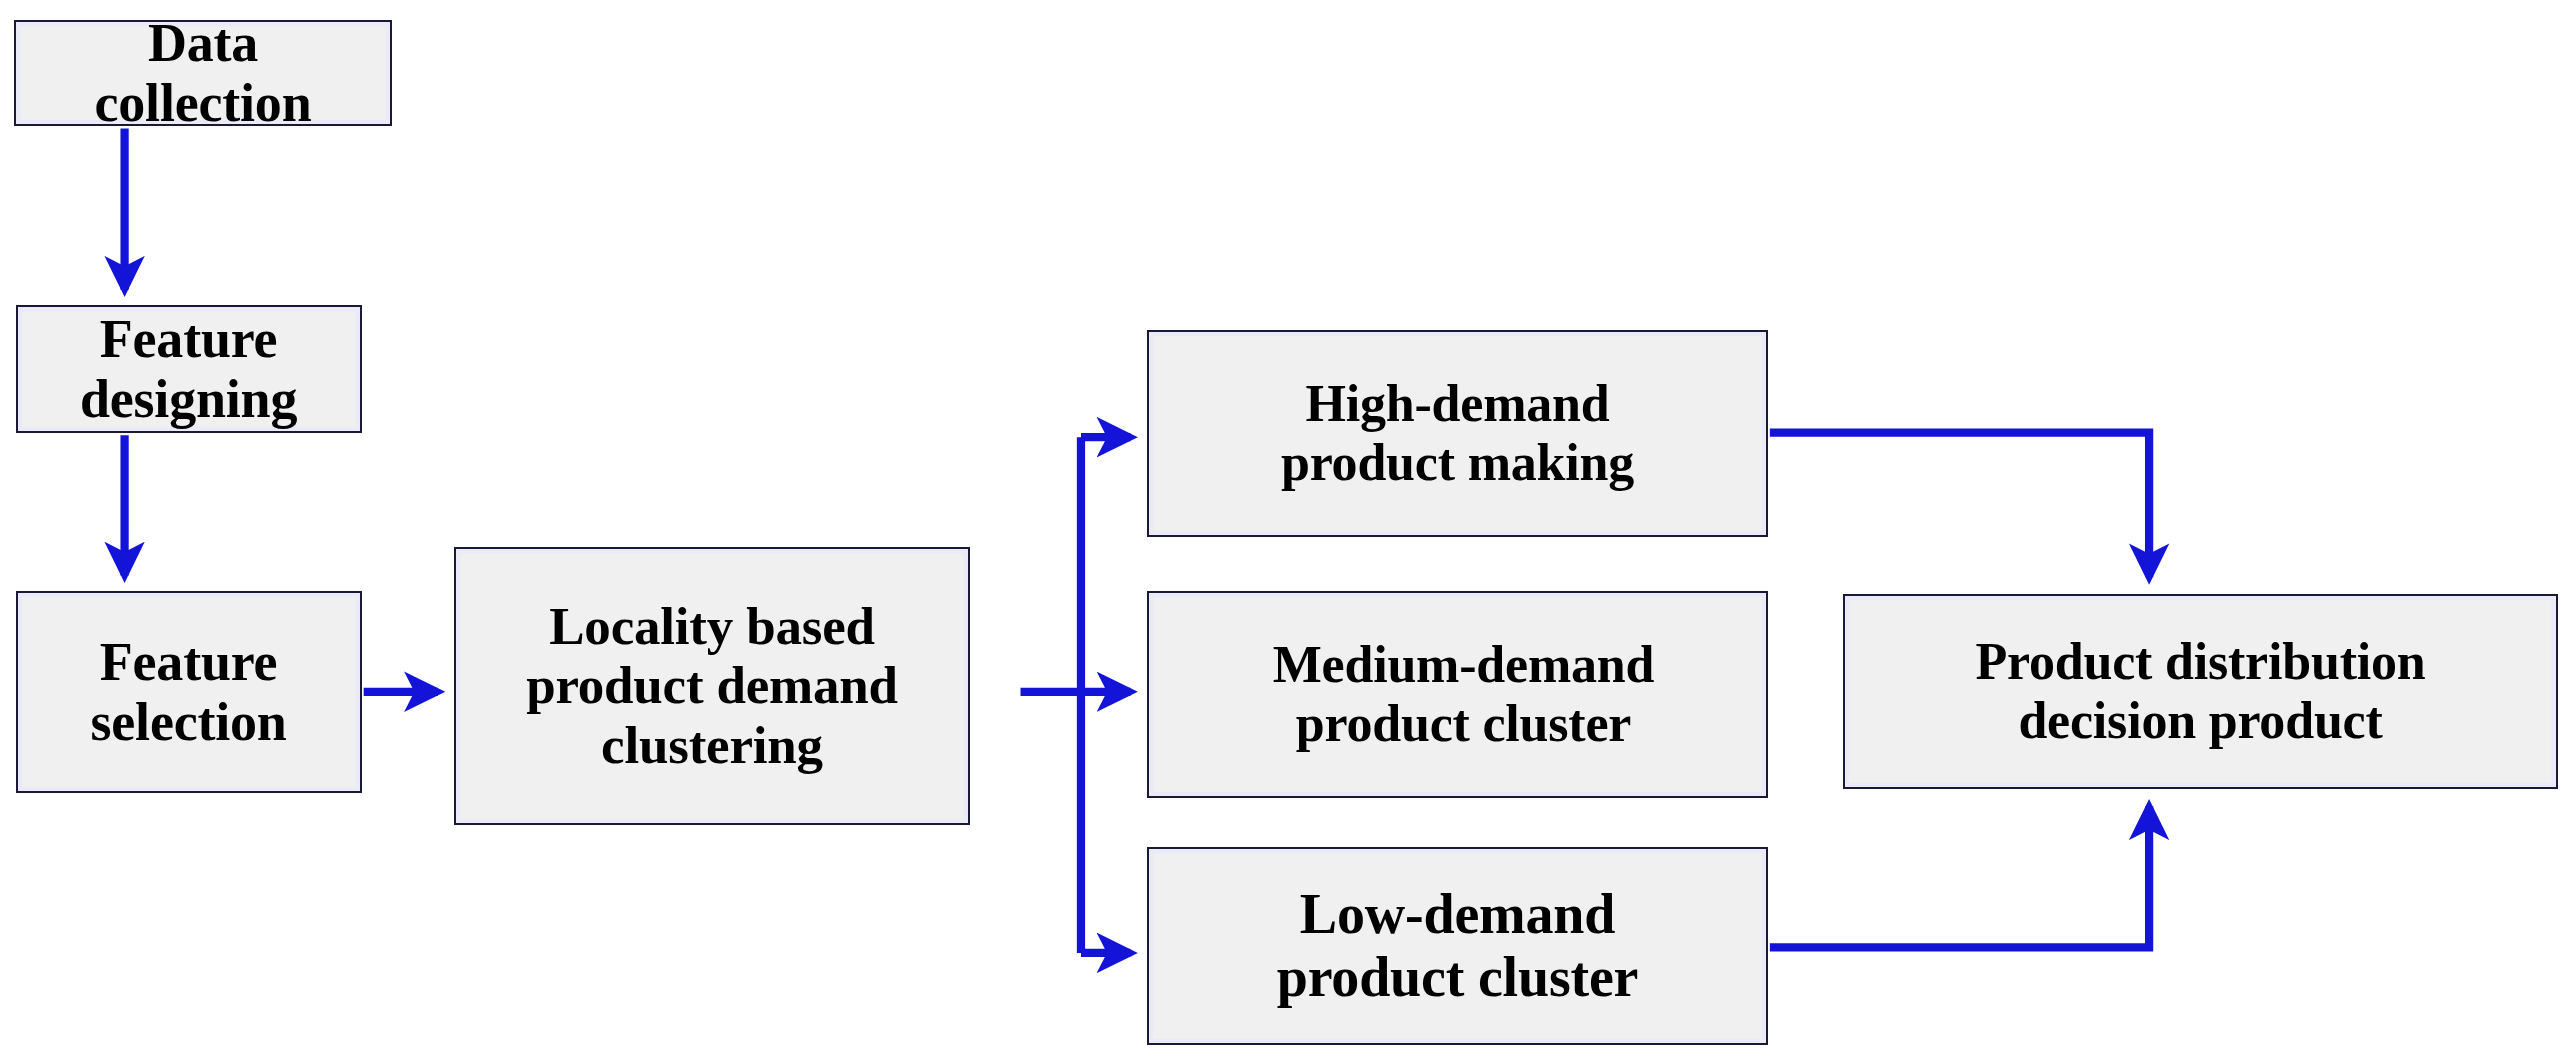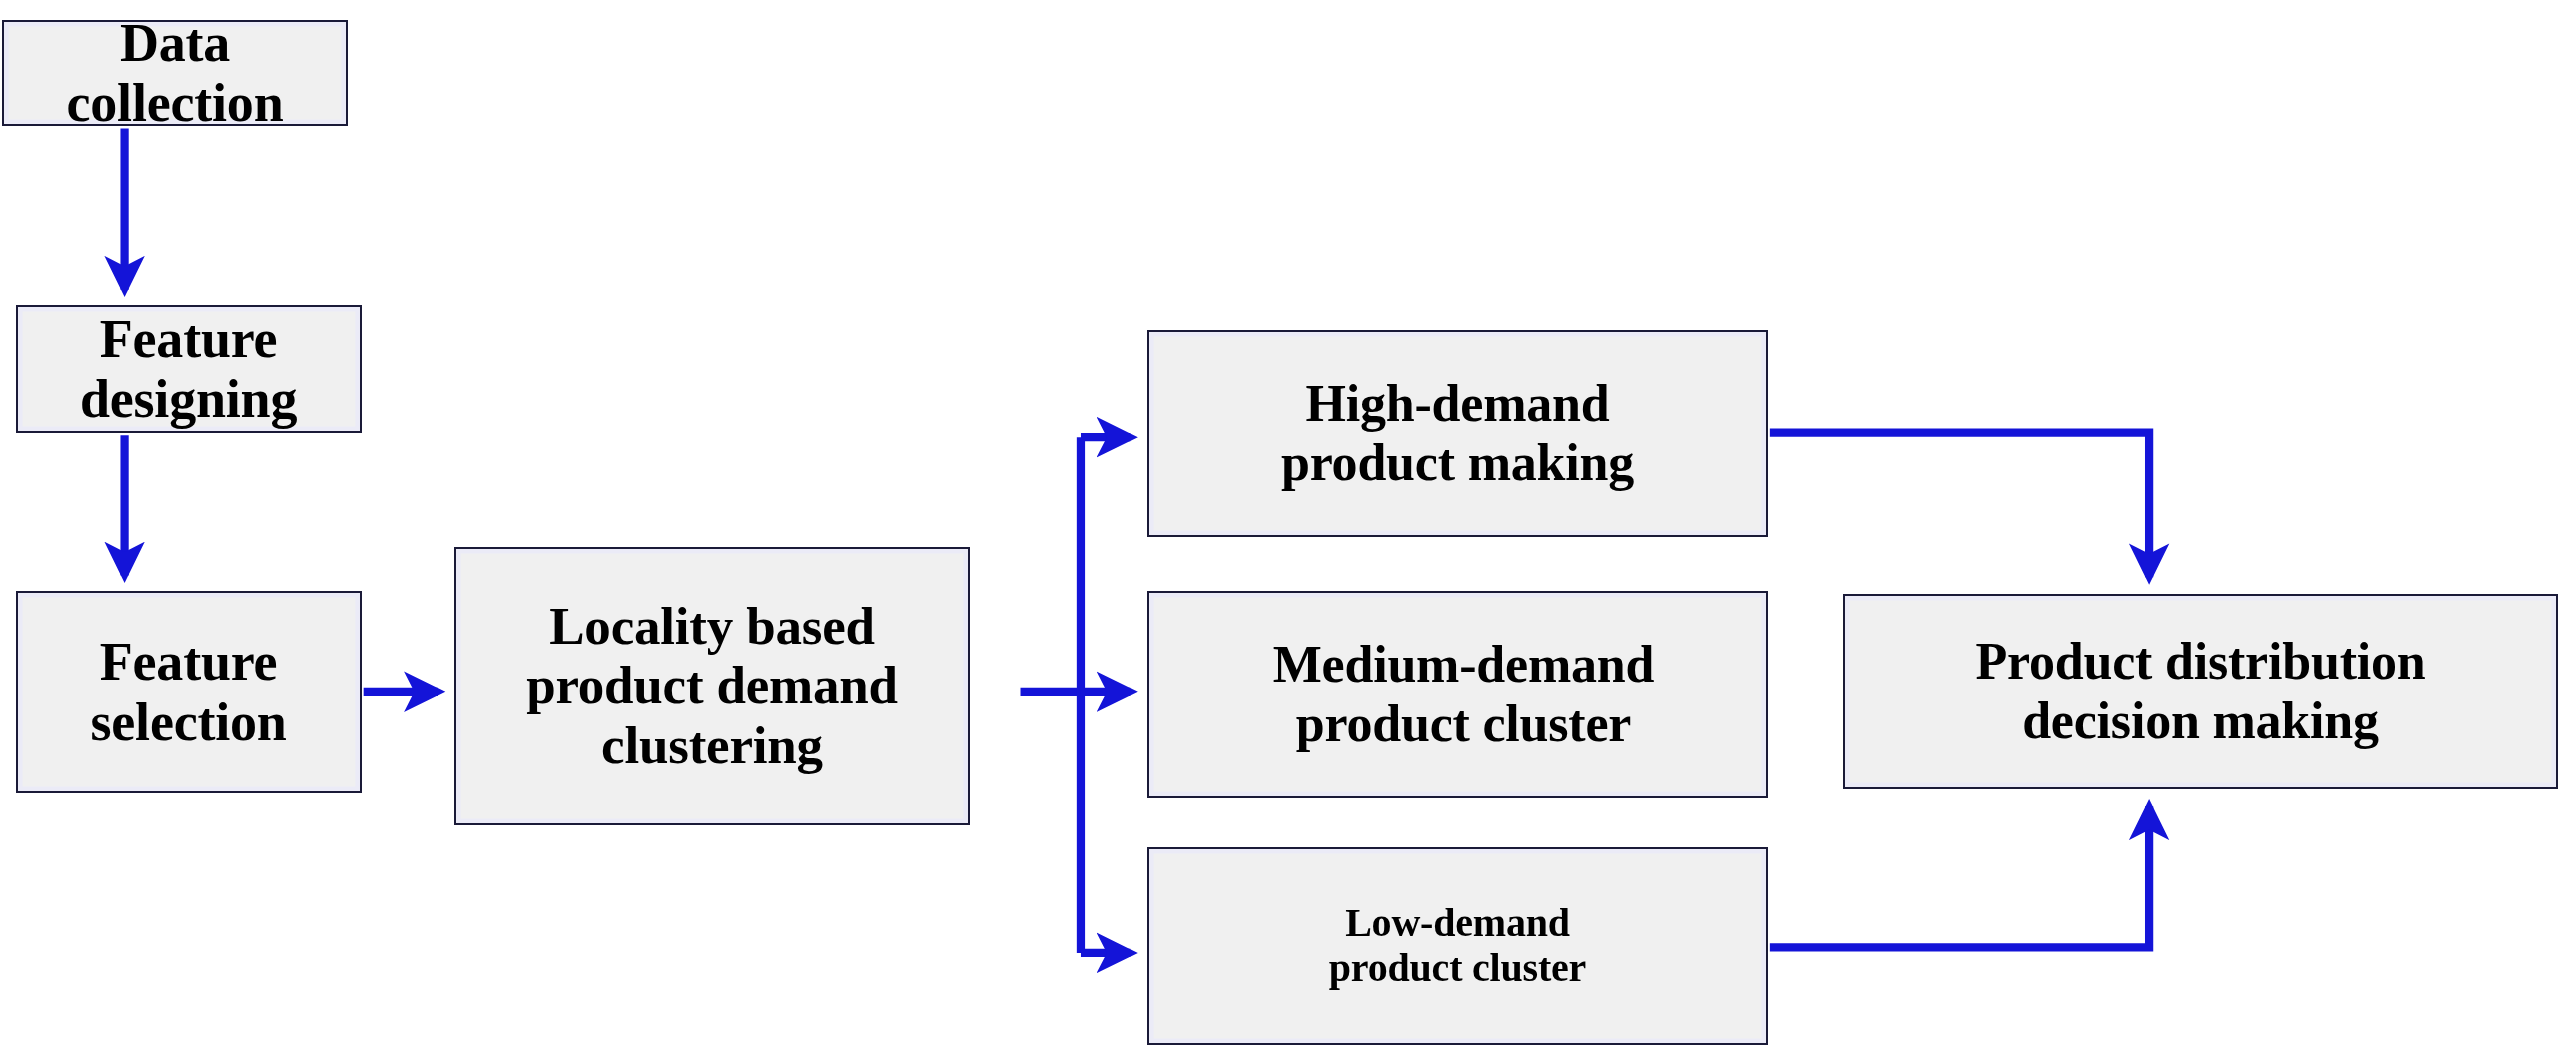--- a/index.html
+++ b/index.html
@@ -30,36 +30,36 @@
   }
   .node-label {
     font-weight: bold;
     color: #000000;
     line-height: 1.12;
     letter-spacing: -0.2px;
     padding: 0 7.3px;
     white-space: pre-line;
   }
   
-  #n-data-collection      { left: 2px;   top: 20px;   width: 346px; height: 106px; }
+  #n-data-collection      { left: 14px;   top: 20px;   width: 378px; height: 106px; }
   #n-feature-designing    { left: 15.6px;   top: 305px;  width: 346px; height: 128px; }
   #n-feature-selection    { left: 15.6px;   top: 591px;  width: 346px; height: 202px; }
   #n-clustering           { left: 454px;  top: 547px;  width: 516px; height: 278px; }
   #n-high-demand          { left: 1147px; top: 330px;  width: 621px; height: 207px; }
   #n-medium-demand        { left: 1147px; top: 591px;  width: 621px; height: 207px; }
   #n-low-demand           { left: 1147px; top: 847px;  width: 621px; height: 198px; }
   #n-decision             { left: 1843px; top: 594px;  width: 715px; height: 195px; }
 
   #n-data-collection   .node-label { font-size: 54px; }
   #n-feature-designing .node-label { font-size: 54px; }
   #n-feature-selection .node-label { font-size: 54px; }
   #n-clustering        .node-label { font-size: 53px; }
   #n-high-demand       .node-label { font-size: 52px; }
   #n-medium-demand     .node-label { font-size: 52px; margin-left: 12px; }
-  #n-low-demand        .node-label { font-size: 40px; }
+  #n-low-demand        .node-label { font-size: 56px; }
   #n-decision          .node-label { font-size: 52px; }
 
   .edge-layer {
     position: absolute;
     left: 0; top: 0;
     width: 2576px;
     height: 1052px;
     z-index: 1;
     pointer-events: none;
   }
@@ -130,17 +130,17 @@
 product cluster</span>
   </div>
 
   <div class="node" id="n-low-demand">
     <span class="node-label">Low-demand
 product cluster</span>
   </div>
 
   <div class="node" id="n-decision">
     <span class="node-label">Product distribution
-decision making</span>
+decision product</span>
   </div>
 
 </div>
 
 
 </body></html>

